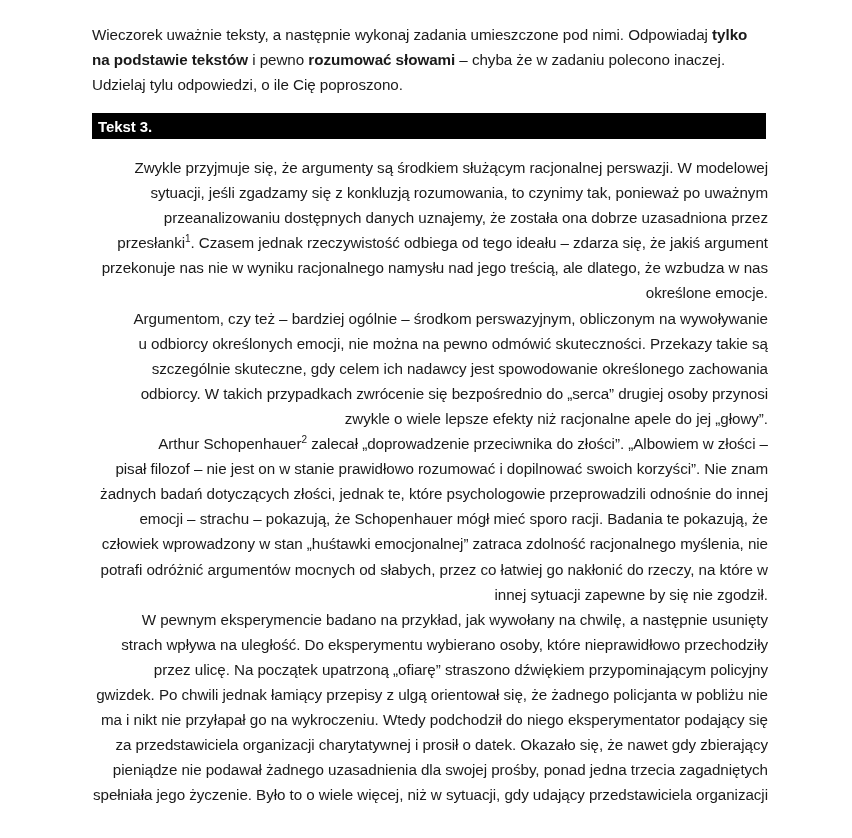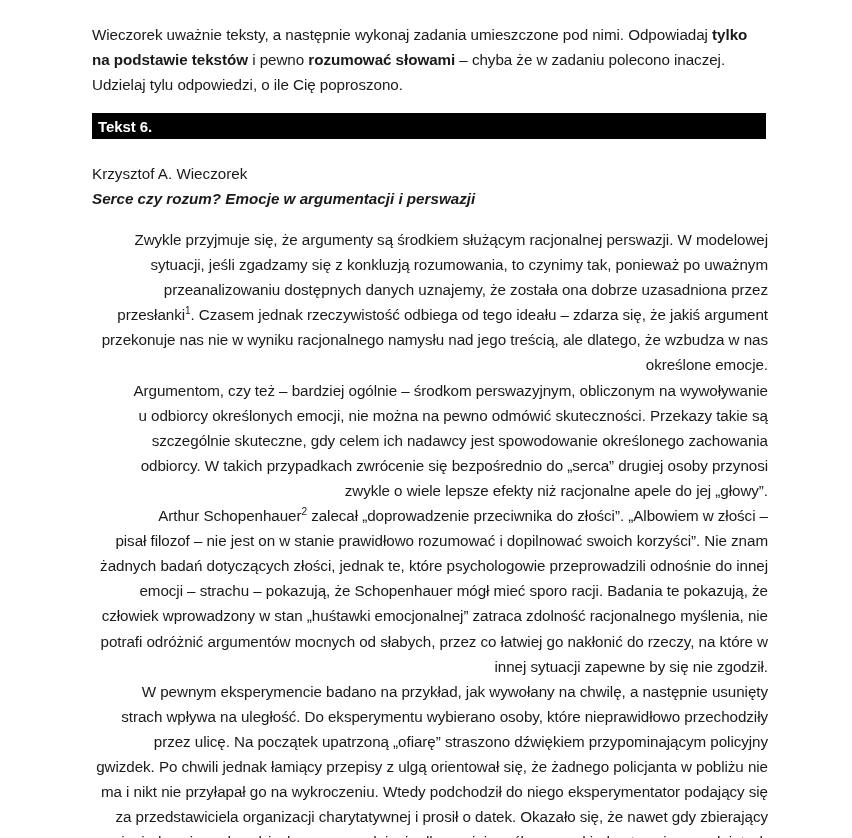--- a/index.html
+++ b/index.html
@@ -97,27 +97,23 @@
 </style>
 </head>
 <body>
 
 <div class="page">
   <div class="content">
 
     <p class="instruction"><span>Wieczorek uważnie teksty, a następnie wykonaj zadania umieszczone pod nimi. Odpowiadaj </span><b>tylko na podstawie tekstów</b><span> i pewno </span><b>rozumować słowami</b><span> – chyba że w zadaniu polecono inaczej. Udzielaj tylu odpowiedzi, o ile Cię poproszono.</span></p>
 
     <div class="section-banner">
-      <span class="banner-label">Tekst 6.</span>
+      <span class="banner-label">Tekst 3.</span>
     </div>
 
-    <div class="source-block">
-      <div class="source-author">Krzysztof A. Wieczorek</div>
-      <div class="source-title">Serce czy rozum? Emocje w argumentacji i perswazji</div>
-    </div>
 
     <div class="body-text">
         <p><span>Zwykle przyjmuje się, że argumenty są środkiem służącym racjonalnej perswazji. W modelowej sytuacji, jeśli zgadzamy się z konkluzją rozumowania, to czynimy tak, ponieważ po uważnym przeanalizowaniu dostępnych danych uznajemy, że została ona dobrze uzasadniona przez przesłanki</span><sup>1</sup><span>. Czasem jednak rzeczywistość odbiega od tego ideału – zdarza się, że jakiś argument przekonuje nas nie w wyniku racjonalnego namysłu nad jego treścią, ale dlatego, że wzbudza w nas określone emocje.</span></p>
         <p><span>Argumentom, czy też – bardziej ogólnie – środkom perswazyjnym, obliczonym na wywoływanie u odbiorcy określonych emocji, nie można na pewno odmówić skuteczności. Przekazy takie są szczególnie skuteczne, gdy celem ich nadawcy jest spowodowanie określonego zachowania odbiorcy. W takich przypadkach zwrócenie się bezpośrednio do „serca” drugiej osoby przynosi zwykle o wiele lepsze efekty niż racjonalne apele do jej „głowy”.</span></p>
         <p><span>Arthur Schopenhauer</span><sup>2</sup><span> zalecał „doprowadzenie przeciwnika do złości”. „Albowiem w złości – pisał filozof – nie jest on w stanie prawidłowo rozumować i dopilnować swoich korzyści”. Nie znam żadnych badań dotyczących złości, jednak te, które psychologowie przeprowadzili odnośnie do innej emocji – strachu – pokazują, że Schopenhauer mógł mieć sporo racji. Badania te pokazują, że człowiek wprowadzony w stan „huśtawki emocjonalnej” zatraca zdolność racjonalnego myślenia, nie potrafi odróżnić argumentów mocnych od słabych, przez co łatwiej go nakłonić do rzeczy, na które w innej sytuacji zapewne by się nie zgodził.</span></p>
         <p><span>W pewnym eksperymencie badano na przykład, jak wywołany na chwilę, a następnie usunięty strach wpływa na uległość. Do eksperymentu wybierano osoby, które nieprawidłowo przechodziły przez ulicę. Na początek upatrzoną „ofiarę” straszono dźwiękiem przypominającym policyjny gwizdek. Po chwili jednak łamiący przepisy z ulgą orientował się, że żadnego policjanta w pobliżu nie ma i nikt nie przyłapał go na wykroczeniu. Wtedy podchodził do niego eksperymentator podający się za przedstawiciela organizacji charytatywnej i prosił o datek. Okazało się, że nawet gdy zbierający pieniądze nie podawał żadnego uzasadnienia dla swojej prośby, ponad jedna trzecia zagadniętych spełniała jego życzenie. Było to o wiele więcej, niż w sytuacji, gdy udający przedstawiciela organizacji</span></p>
       </div>
 
   </div>
 </div>

